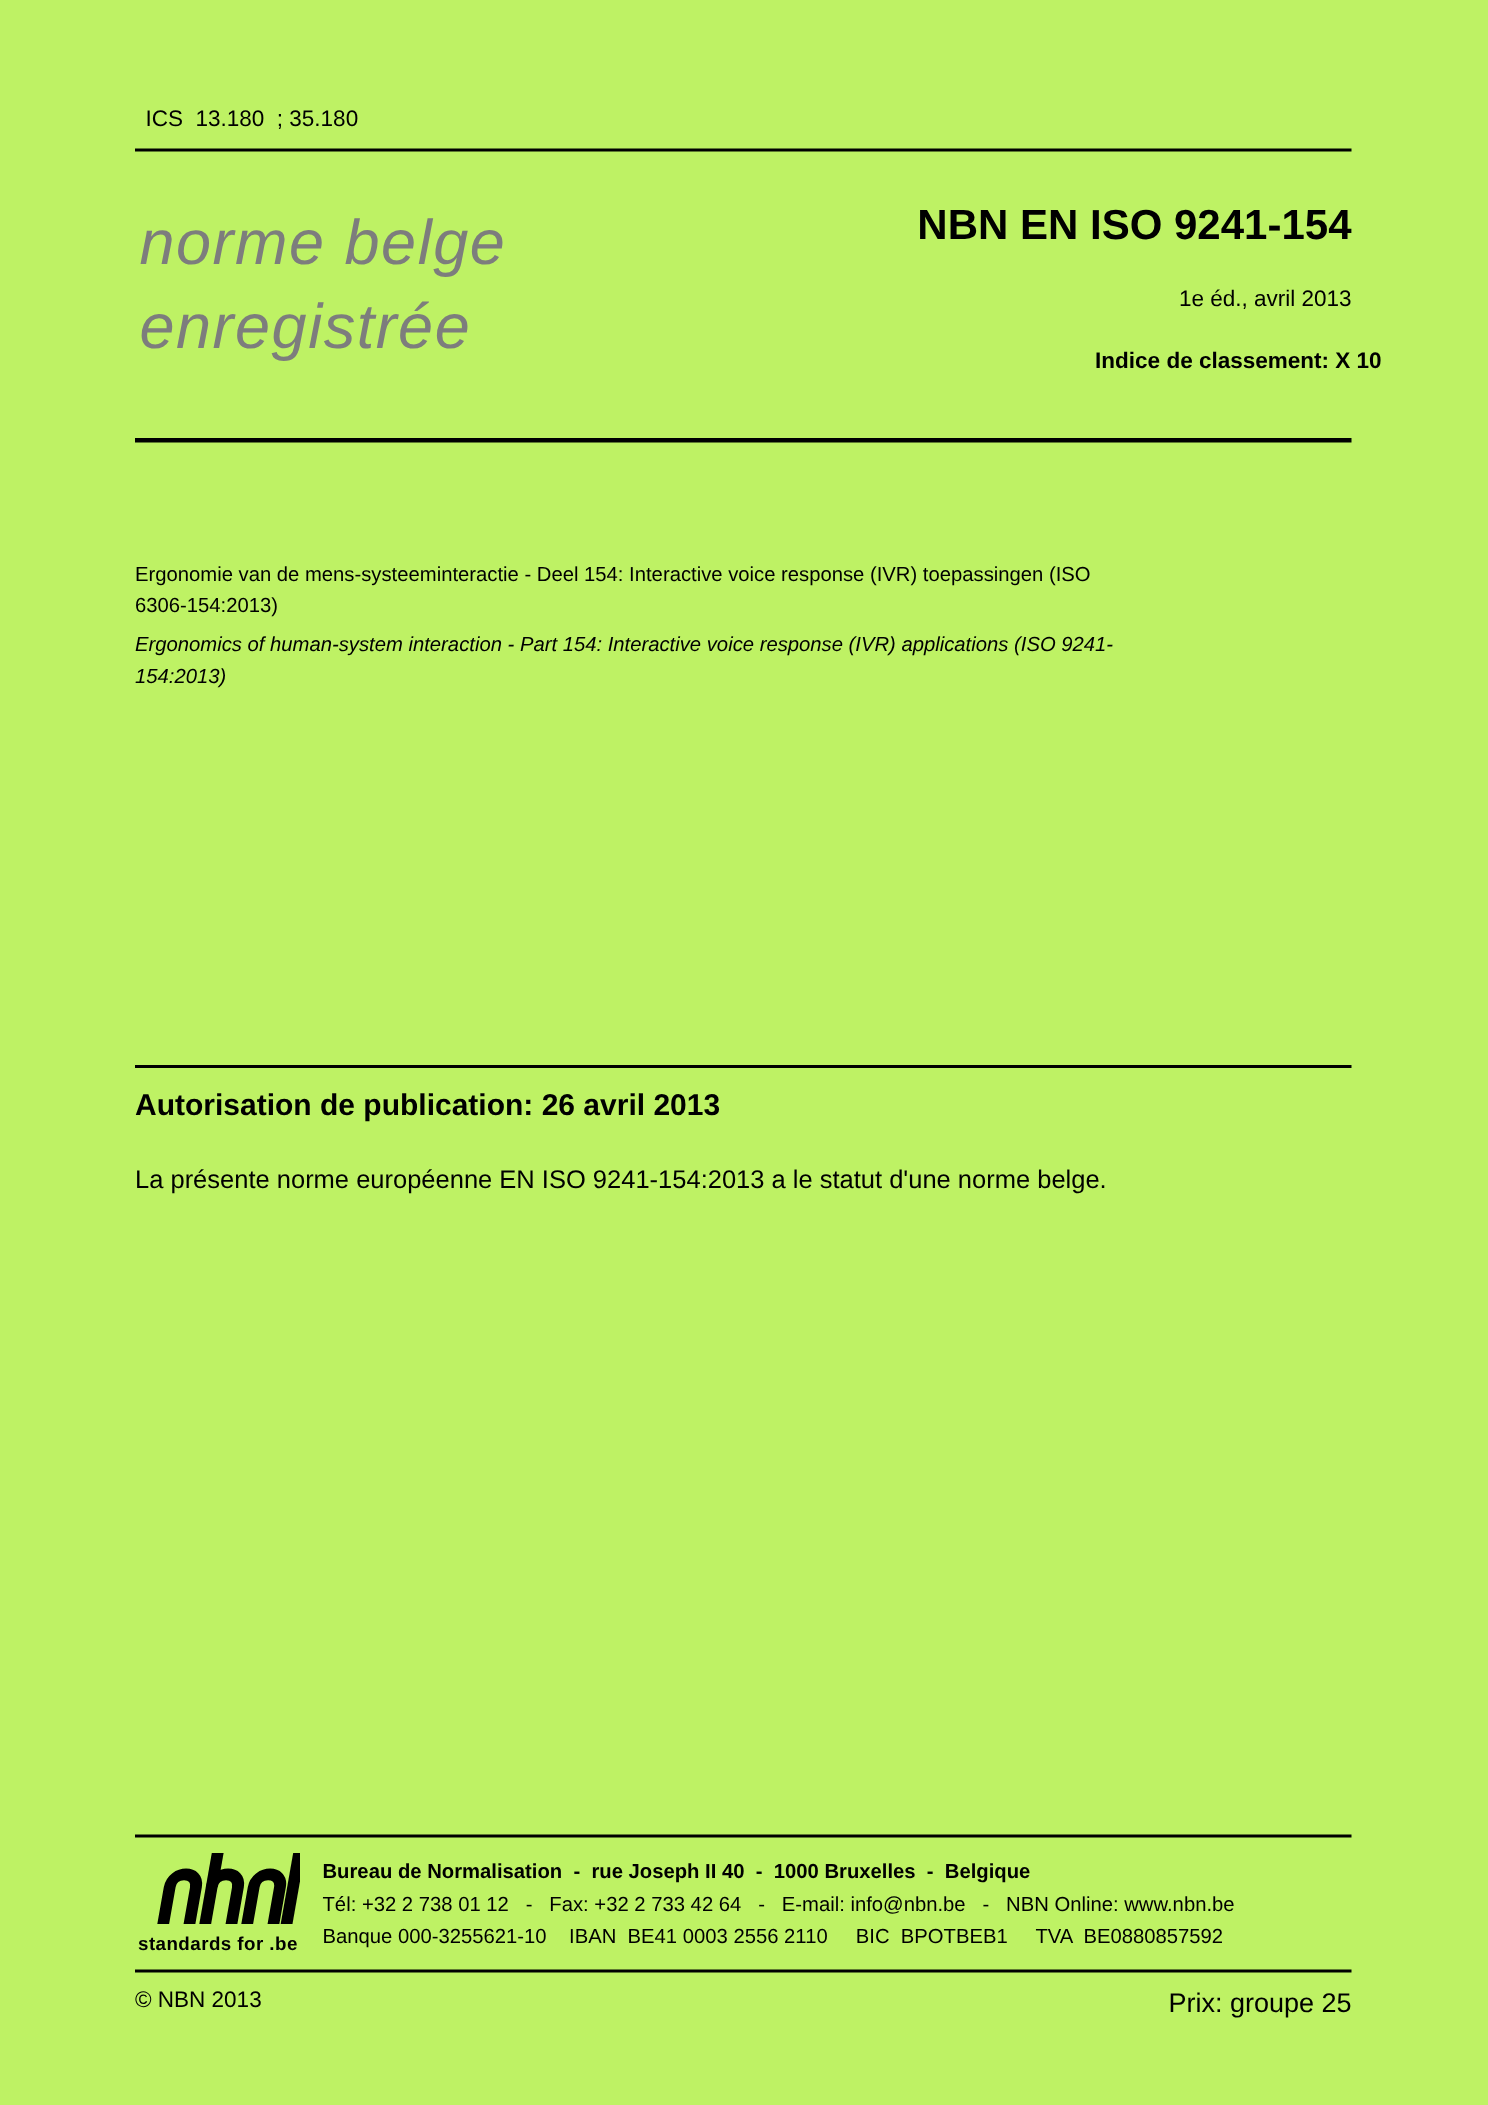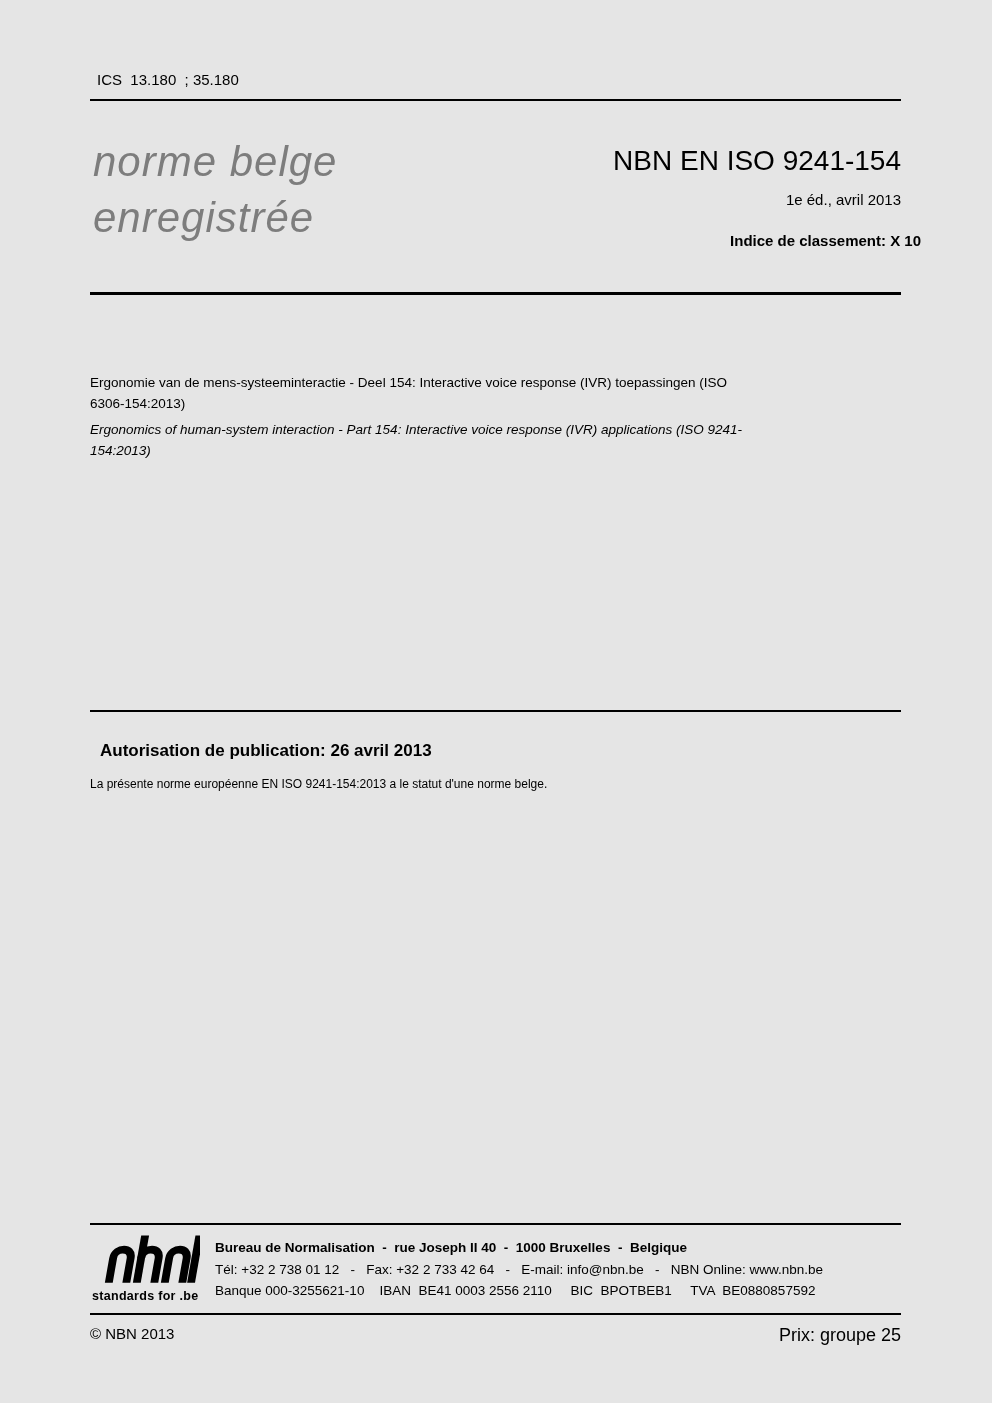--- a/index.html
+++ b/index.html
@@ -1,42 +1,42 @@
 <!DOCTYPE html>
 <html><head>
 <meta charset="utf-8">
 <style>
   html,body{margin:0;padding:0;background:#ffffff;}
   .page{
-    position:relative;width:992px;height:1403px;background:#e5e5e5;
+    position:relative;width:992px;height:1403px;background:#bef264;
     font-family:"Liberation Sans",sans-serif;color:#000;overflow:hidden;
   }
   .abs{position:absolute;}
   .rule{position:absolute;background:#000;}
 
   .ics{left:97px;top:71px;font-size:15px;white-space:pre;}
   .rule-ics{left:90px;top:99px;width:811px;height:2px;}
 
   .doc-type{
     left:93px;top:134px;font-size:42px;font-weight:normal;font-style:italic;
     color:#7d7d7d;line-height:56px;letter-spacing:1px;
   }
-  .std-num{left:0;top:145px;width:901px;text-align:right;font-size:28px;font-weight:normal;}
+  .std-num{left:0;top:134px;width:901px;text-align:right;font-size:28px;font-weight:bold;}
   .edition{left:0;top:191px;width:901px;text-align:right;font-size:15px;}
   .classement{left:0;top:232px;width:901px;text-align:right;font-size:15px;font-weight:bold;margin-left:20px;}
 
   .rule-header{left:90px;top:292px;width:811px;height:3px;}
 
   .title-fr{left:90px;top:310px;width:820px;font-size:19.5px;font-weight:bold;line-height:29px;white-space:pre-line;}
   .title-nl{left:90px;top:372px;width:820px;font-size:13.5px;line-height:21px;white-space:pre-line;}
   .title-en{left:90px;top:419px;width:820px;font-size:13.5px;line-height:21px;white-space:pre-line;font-style:italic;}
 
   .rule-auth{left:90px;top:710px;width:811px;height:2px;}
-  .auth{left:100px;top:726px;font-size:17px;font-weight:bold;margin-top:15px;}
-  .status{left:90px;top:777px;font-size:12px;}
+  .auth{left:90px;top:726px;font-size:20px;font-weight:bold;}
+  .status{left:90px;top:777px;font-size:17px;}
   .versions{left:90px;top:820px;font-size:14.5px;}
 
   .rule-foot-top{left:90px;top:1223px;width:811px;height:2px;}
   .logo{left:95px;top:1231px;width:105px;height:56px;}
   .logo-caption{left:92px;top:1289px;font-size:12.5px;font-weight:bold;letter-spacing:0.3px;}
   .addr{left:215px;top:1240px;font-size:13.5px;font-weight:bold;white-space:pre;}
   .contact{left:215px;top:1262px;font-size:13.5px;white-space:pre;}
   .bank{left:215px;top:1283px;font-size:13.5px;white-space:pre;}
   .rule-foot-bottom{left:90px;top:1313px;width:811px;height:2px;}
 

